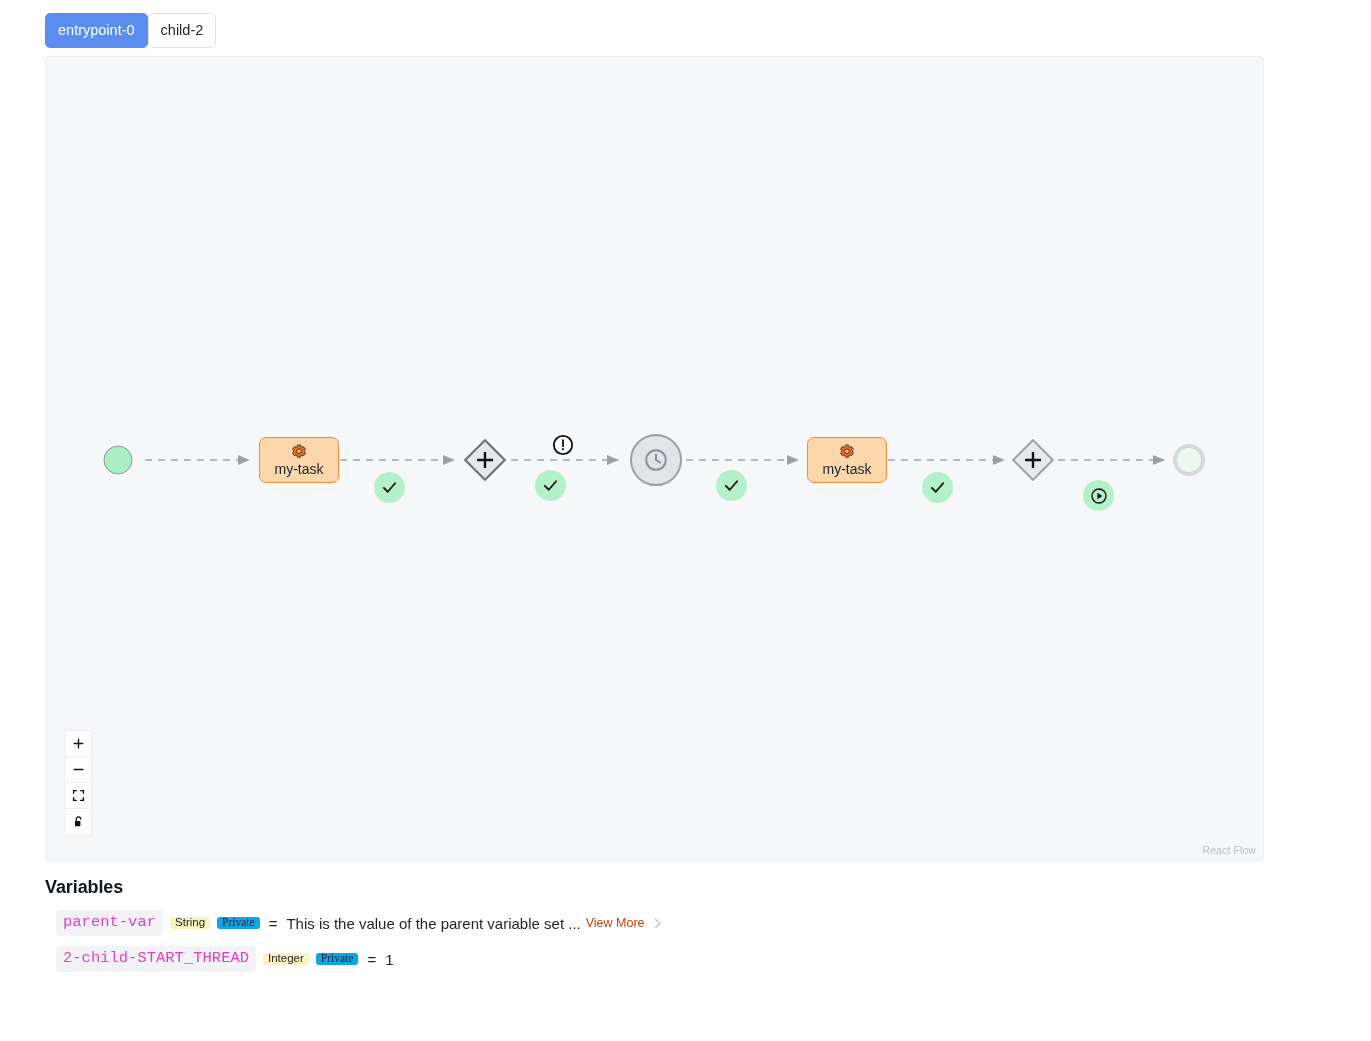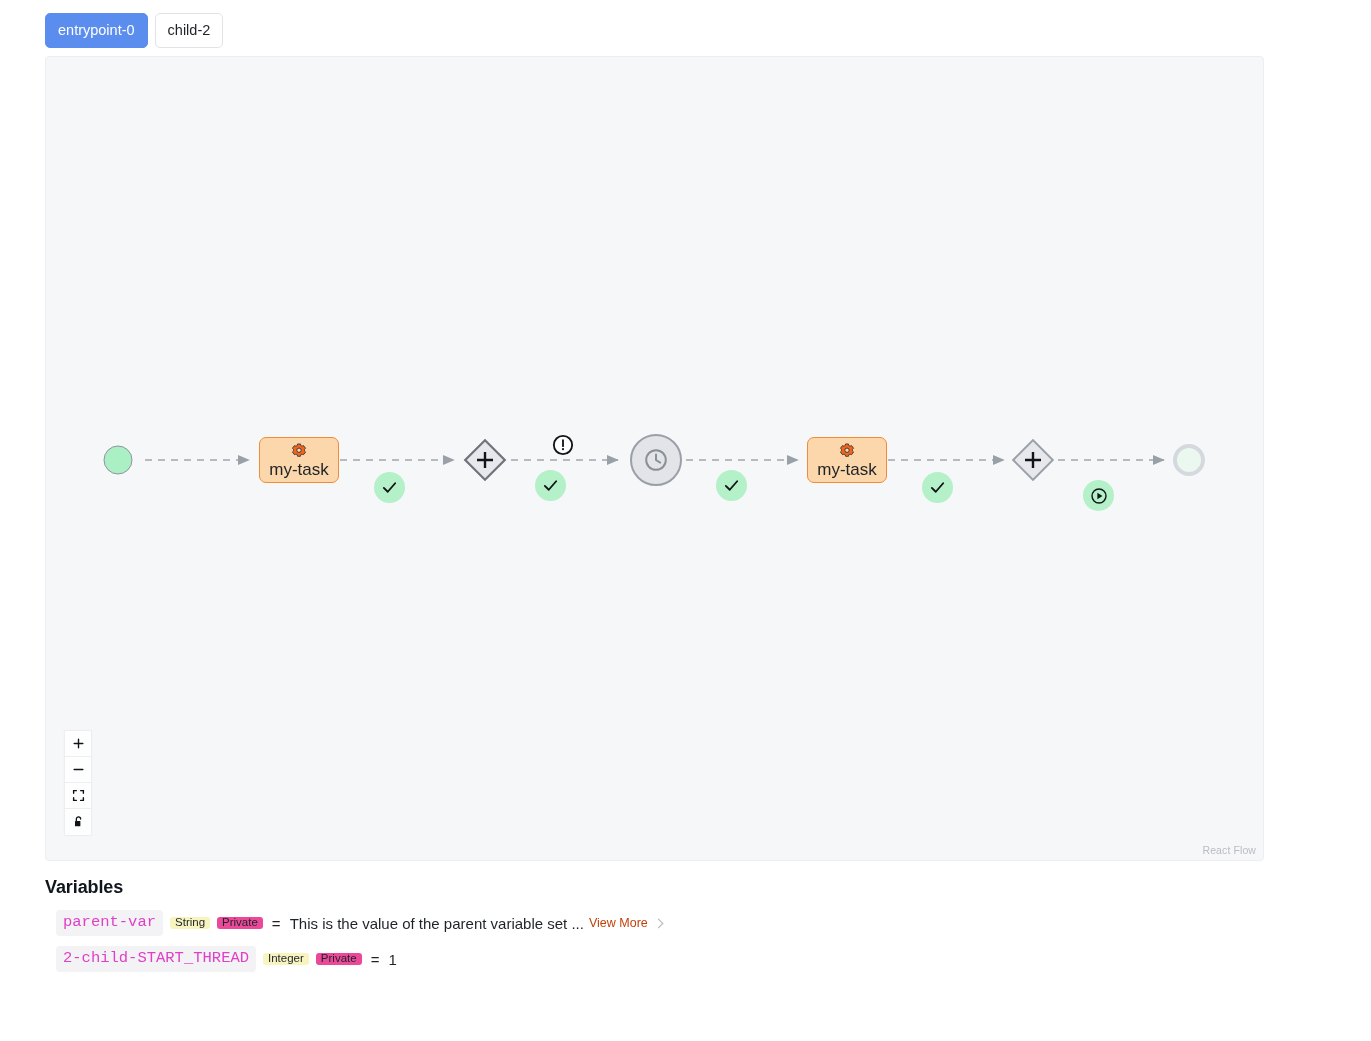--- a/index.html
+++ b/index.html
@@ -16,21 +16,20 @@
     overflow: hidden;
     background: #ffffff;
   }
 
   
   .tabbar {
     position: absolute;
     top: 13px;
     left: 45px;
     display: flex;
-    gap: 7px;
     align-items: center;
   }
   .tab {
     font-size: 14.5px;
     line-height: 1;
     padding: 9px 12px;
     border-radius: 5px;
     border: 1px solid #e2e3e6;
     background: #ffffff;
     color: #1f2328;
@@ -98,21 +97,21 @@
     border: 1.6px solid #f08c39;
     border-radius: 7px;
     box-sizing: border-box;
     display: flex;
     flex-direction: column;
     align-items: center;
     justify-content: center;
     gap: 1px;
   }
   .node-task .task-label {
-    font-size: 17px;
+    font-size: 14px;
     color: #1f2328;
     line-height: 1.05;
   }
   .node-task .gear {
     width: 18px;
     height: 18px;
     display: block;
   }
   .node-gateway {
     width: 46px;
@@ -223,21 +222,21 @@
   .pill {
     font-size: 11.5px;
     line-height: 1;
     padding: 0 5px;
     border-radius: 3px;
     margin-left: 7px;
     color: #1f2328;
     white-space: nowrap;
   }
   .pill-type { background: #f7f4c0; }
-  .pill-scope { background: #ec4899; }
+  .pill-scope { background: #0ea5e9; font-family: Liberation Serif, serif; }
   .var-eq {
     font-size: 15px;
     color: #1f2328;
     margin-left: 9px;
   }
   .var-value {
     font-size: 15px;
     color: #1f2328;
     margin-left: 9px;
     white-space: nowrap;

